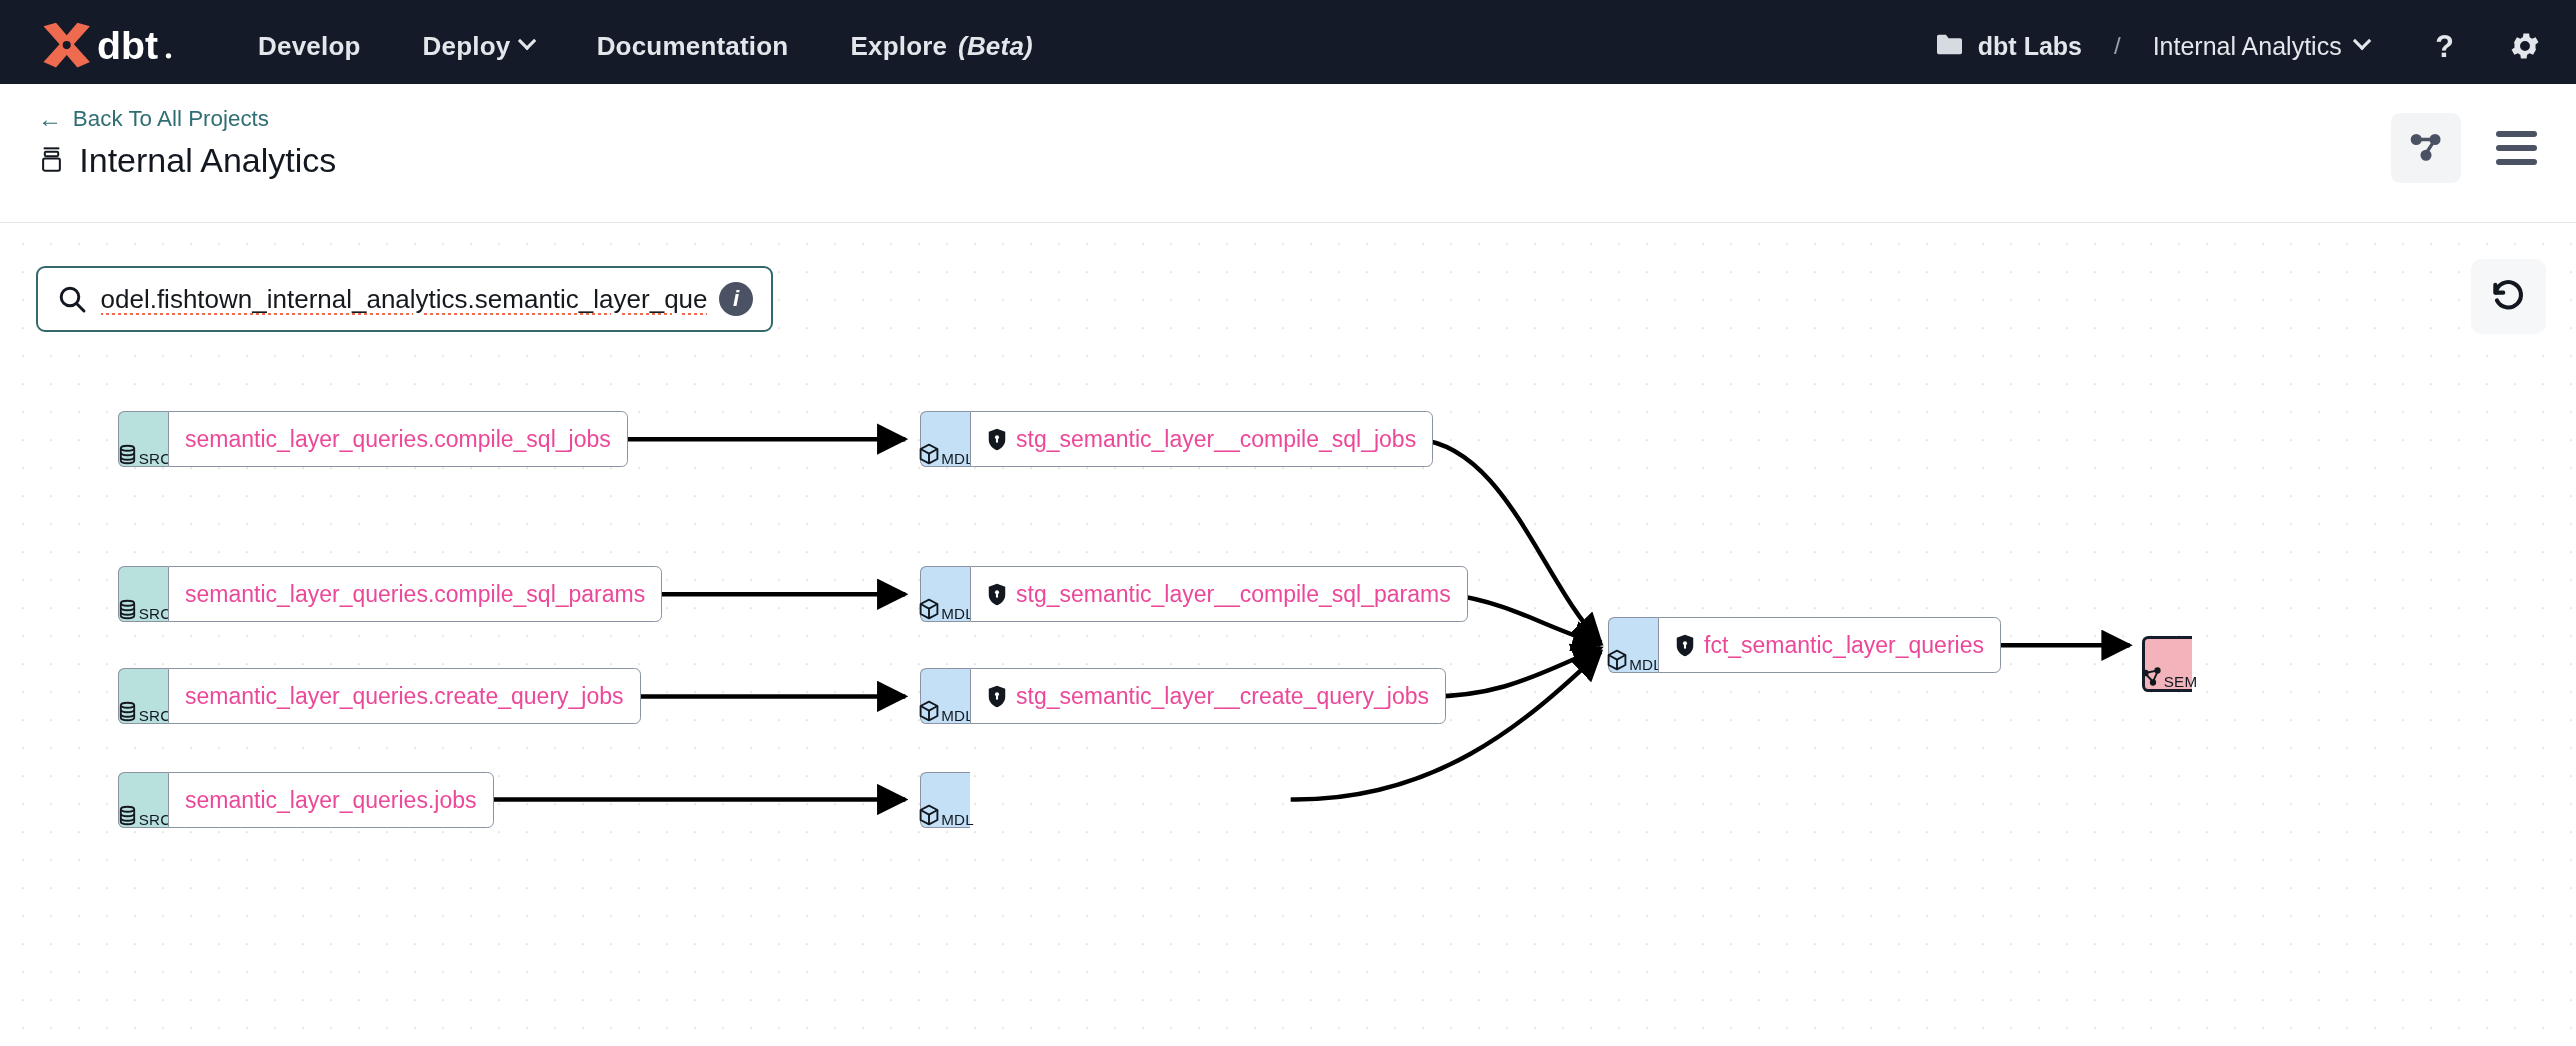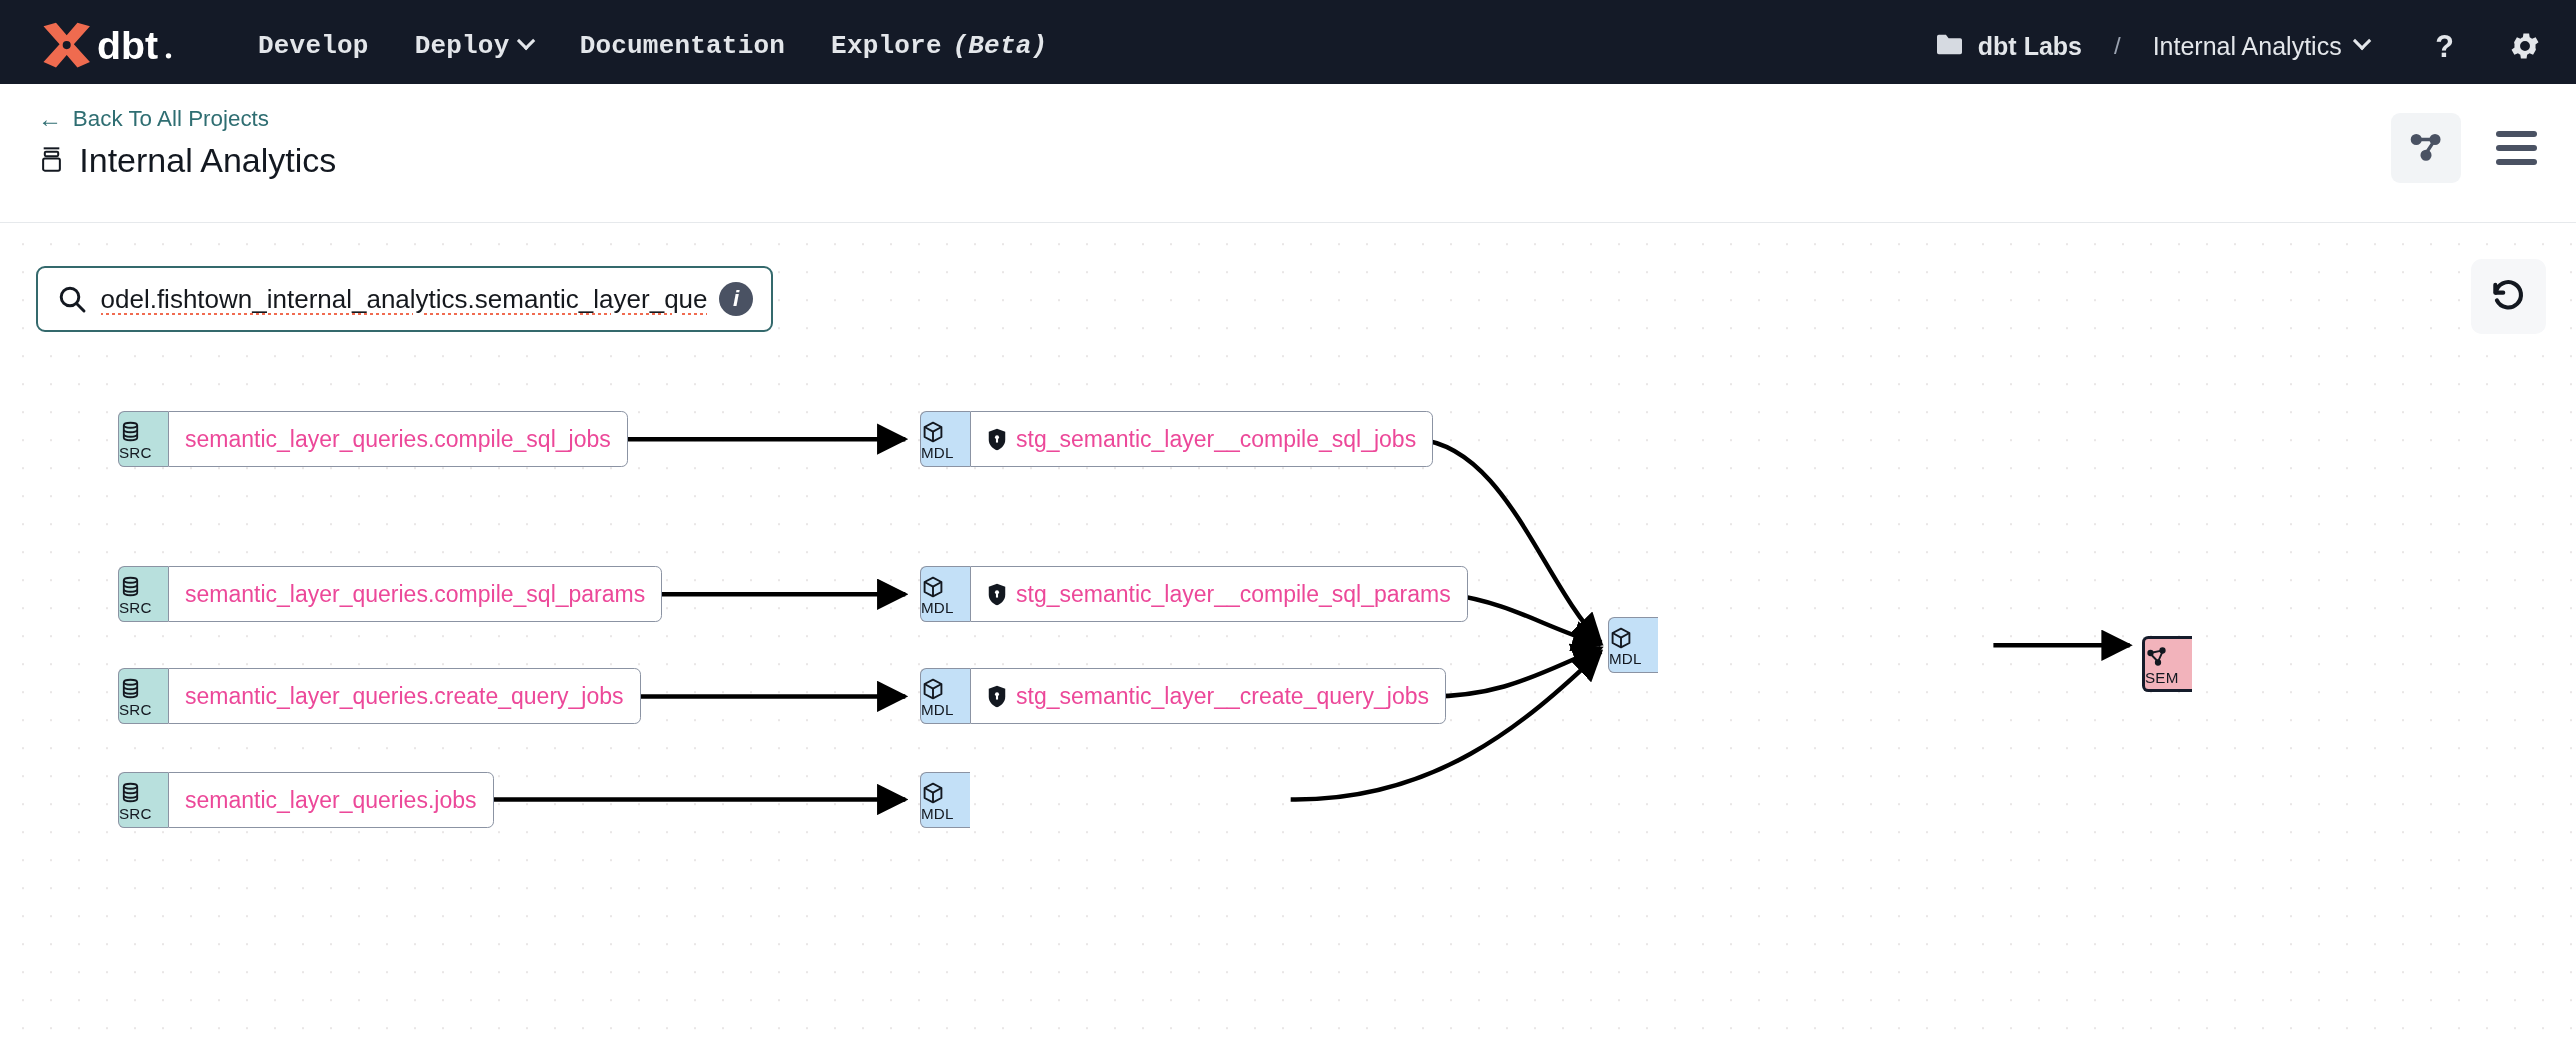--- a/index.html
+++ b/index.html
@@ -12,21 +12,21 @@
 
   
   #topnav {
     position: absolute; left: 0; top: 0;
     width: 2576px; height: 92px;
     background: #141a27;
     display: flex; align-items: center;
   }
   #logo-wrap { display: flex; align-items: center; margin-left: 38px; }
   #logo-wrap svg { display: block; }
-  .nav-links { display: flex; align-items: flex-start; margin-left: 61px; gap: 0; font-family: Liberation Mono, monospace; }
+  .nav-links { display: flex; align-items: flex-start; margin-left: 61px; gap: 16px; }
   .nav-link {
     color: #e3e6ea; font-size: 26px; font-weight: bold;
     padding: 0 23px; display: flex; align-items: center; gap: 10.8px;
     cursor: pointer; white-space: nowrap; letter-spacing: 0.2px;
   }
   .nav-link .beta { font-style: italic; font-weight: bold; }
   .chev {
     display: inline-block; width: 13.4px; height: 13.4px;
     border-right: 3.1px solid #e3e6ea; border-bottom: 3.1px solid #e3e6ea;
     transform: rotate(45deg) translate(-3.6px,-2.7px);
@@ -119,21 +119,21 @@
 
   
   #edges { position: absolute; left: 0; top: 0; width: 2576px; height: 824px; }
 
   .node {
     position: absolute; display: flex; align-items: stretch;
     height: 56px; border-radius: 6.3px;
   }
   .node .badge {
     flex: 0 0 auto; width: 50px;
-    display: flex; flex-direction: column; align-items: flex-start; justify-content: center;
+    display: flex; flex-direction: row; align-items: flex-end; justify-content: center;
     border-radius: 6.3px 0 0 6.3px;
     border: 1.8px solid #8b93a3;
     border-right: none;
     padding-top: 1.8px;
   }
   .node .badge .badge-ico { height: 24px; display: flex; align-items: center; justify-content: center; }
   .node .badge .badge-text { font-size: 15.2px; color: #131820; line-height: 1; margin-top: 0.9px; letter-spacing: 0.2px; }
   .node .body {
     flex: 1 1 auto; background: #ffffff;
     border: 1.8px solid #8b93a3; border-radius: 0 6.3px 6.3px 0;
@@ -434,20 +434,30 @@
     <div class="badge">
       <span class="badge-ico">
         <svg width="24" height="24" viewBox="0 0 24 24" fill="none" stroke="#131820" stroke-width="1.9" stroke-linejoin="round">
           <path d="M12 2.6 20.4 7v10L12 21.4 3.6 17V7z"></path>
             <path d="M3.6 7 12 11.6 20.4 7"></path>
             <path d="M12 11.6v9.8"></path>
         </svg>
       </span>
       <span class="badge-text">MDL</span>
     </div>
+    <div class="body">
+      <span class="shield">
+        <svg width="20" height="23" viewBox="0 0 20 24">
+            <path d="M10 .8 18.6 4v8.2c0 5.4-4.3 9.6-8.6 11-4.3-1.4-8.6-5.6-8.6-11V4z" fill="#131820"></path>
+            <circle cx="10" cy="9.6" r="2.1" fill="#fff"></circle>
+            <rect x="8.9" y="10.8" width="2.2" height="4.4" fill="#fff"></rect>
+          </svg>
+      </span>
+      <span class="label">fct_semantic_layer_queries</span>
+    </div>
   </div>
 
   <div class="node sem selected" style="left:2142px; top:413px; width:326px;">
     <div class="badge">
       <span class="badge-ico">
         <svg width="24" height="24" viewBox="0 0 24 24" fill="none" stroke="#131820" stroke-width="1.9" stroke-linecap="round">
           <circle cx="5.5" cy="8" r="2.2" fill="#131820"></circle>
           <circle cx="17.5" cy="5.5" r="2.2" fill="#131820"></circle>
           <circle cx="13" cy="17.5" r="2.2" fill="#131820"></circle>
           <line x1="7.6" y1="7.5" x2="15.4" y2="5.9"></line>

